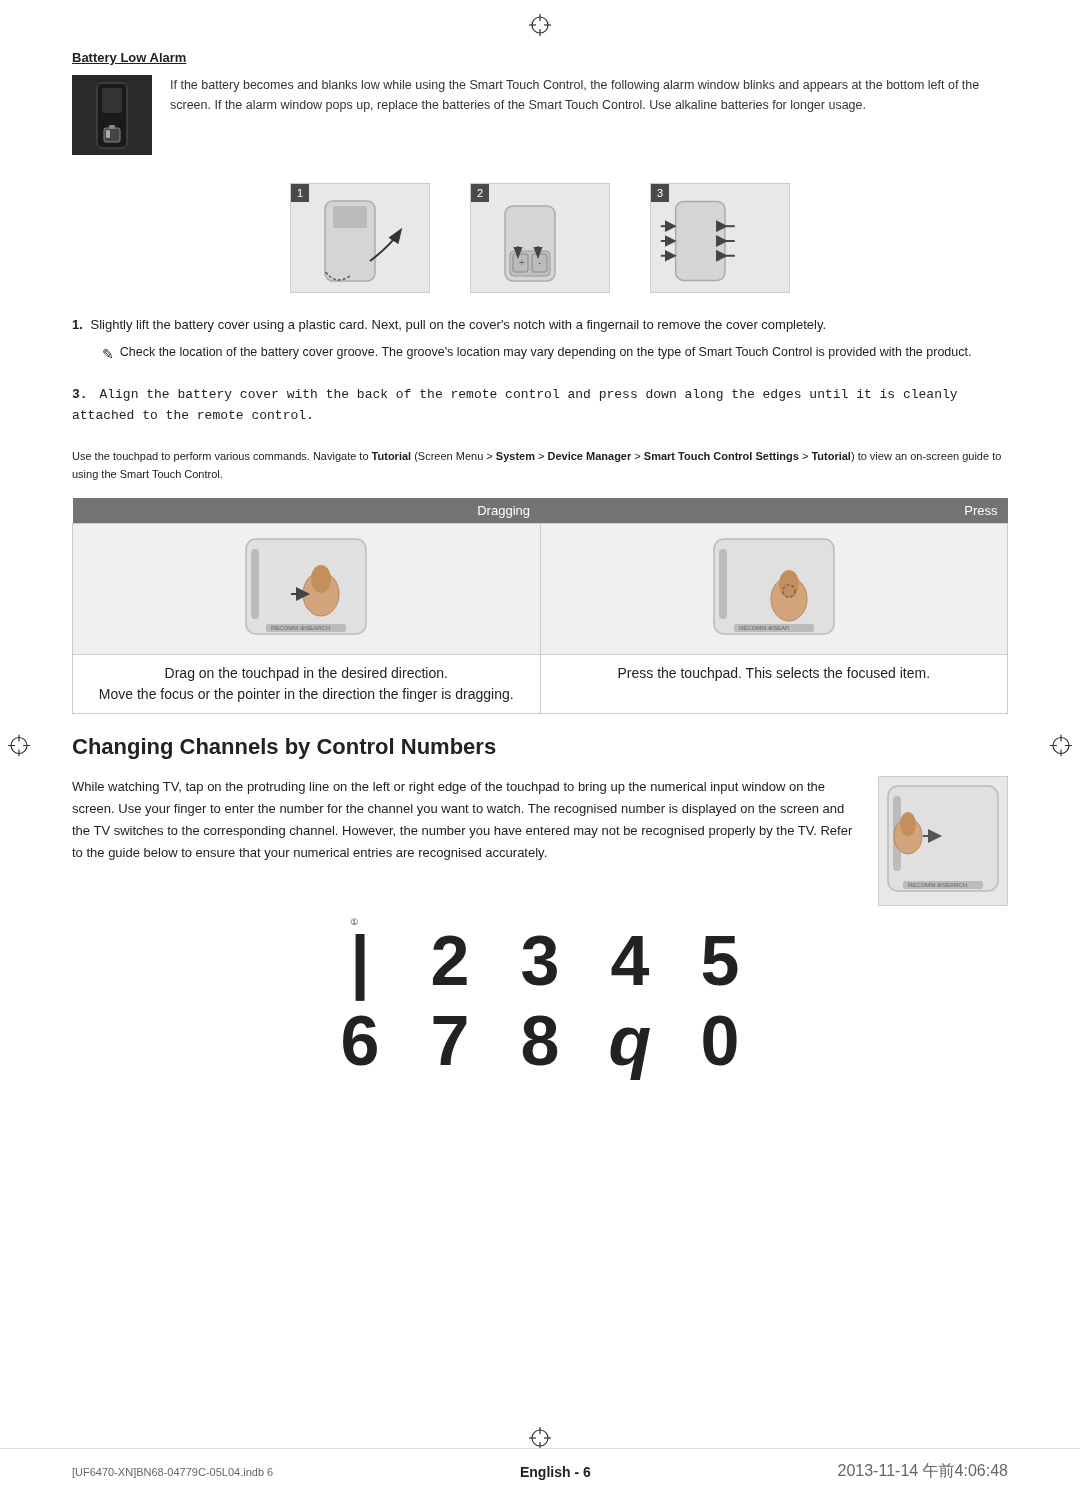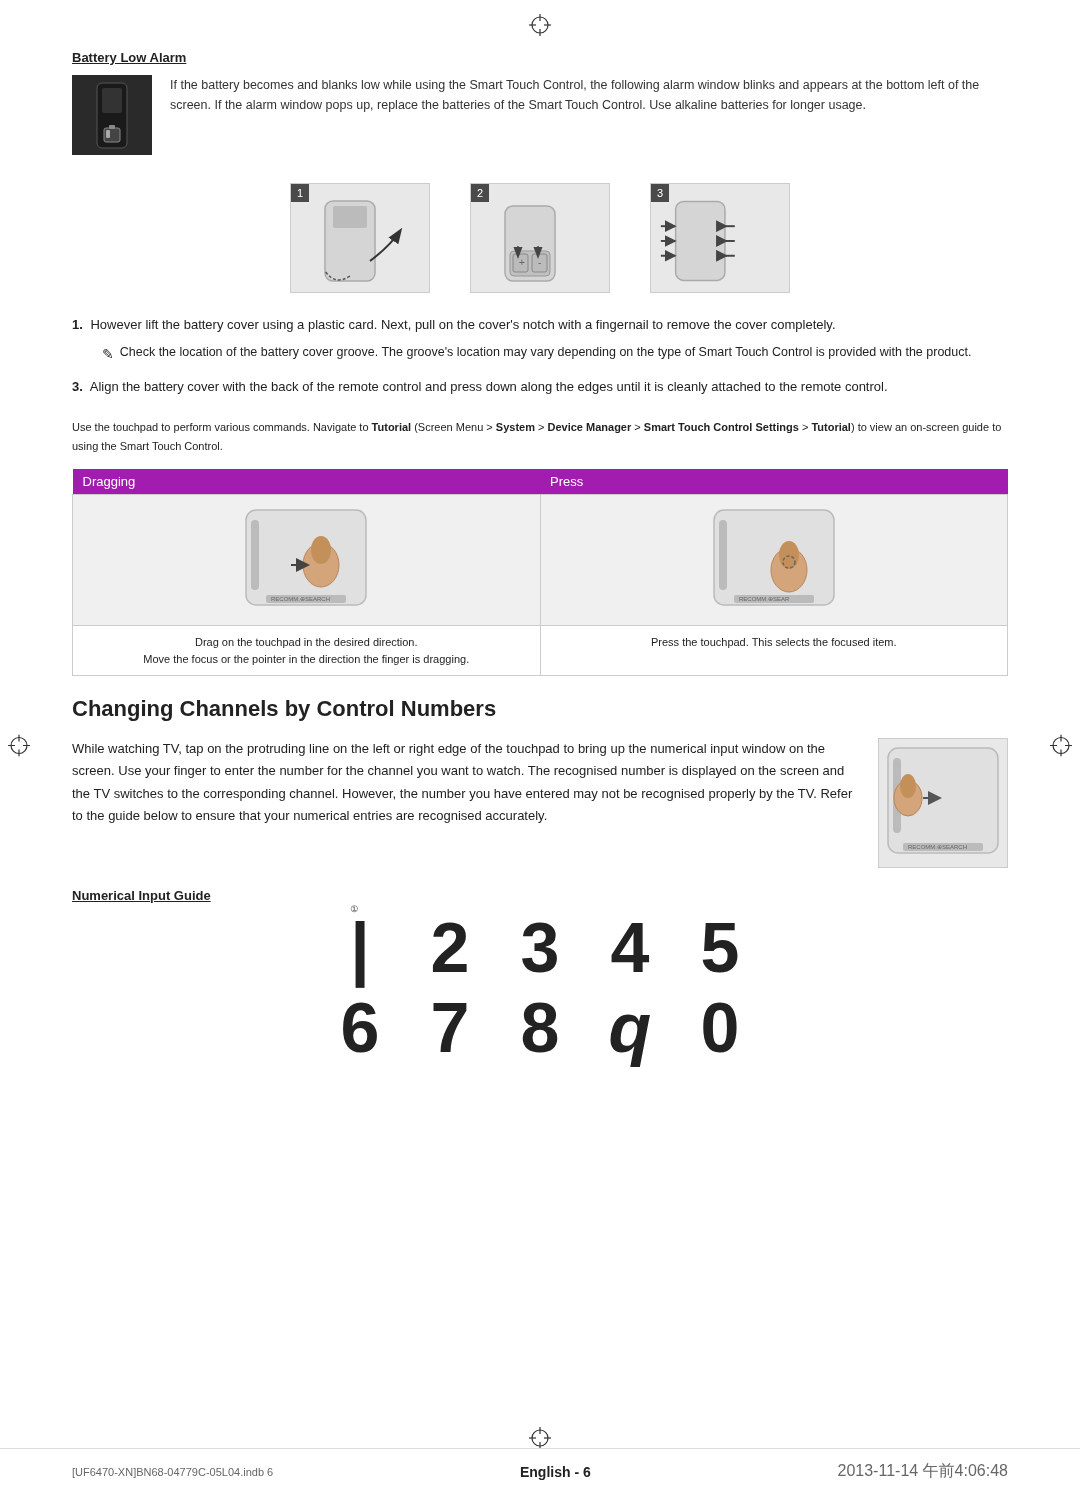--- a/index.html
+++ b/index.html
@@ -153,23 +153,23 @@
     }
 
     
     .touchpad-table {
       width: 100%;
       border-collapse: collapse;
       margin-bottom: 20px;
     }
 
     .touchpad-table th {
-      background: #a21caf;
+      background: #737373;
       color: #fff;
-      text-align: left;
+      text-align: right;
       font-size: 13px;
       font-weight: normal;
       padding: 5px 10px;
     }
 
     .touchpad-table td {
       border: 1px solid #ccc;
       padding: 0;
       vertical-align: top;
       width: 50%;
@@ -186,21 +186,21 @@
       height: 130px;
       background: #f0f0f0;
       display: flex;
       align-items: center;
       justify-content: center;
       position: relative;
     }
 
     .touchpad-caption {
       padding: 8px 12px;
-      font-size: 11px;
+      font-size: 14px;
       line-height: 1.5;
       text-align: center;
       border-top: 1px solid #ccc;
       width: 100%;
     }
 
     
     .changing-channels-content {
       display: flex;
       gap: 24px;
@@ -423,27 +423,27 @@
                   </marker>
               </defs>
             </svg>
           </div>
         </div>
       </div>
 
       <ol class="numbered-list">
         <li>
           <span class="num-bold">1.</span>
-          <span>However lift the battery cover using a plastic card. Next, pull on the cover's notch with a fingernail to remove the cover completely.</span>
+          <span>Slightly lift the battery cover using a plastic card. Next, pull on the cover's notch with a fingernail to remove the cover completely.</span>
           <div class="note-item">
             <span class="note-icon">✎</span>
             <span>Check the location of the battery cover groove. The groove's location may vary depending on the type of Smart Touch Control is provided with the product.</span>
           </div>
         </li>
-        <li style="margin-top:12px;">
+        <li style="margin-top:20px;font-family:Liberation Mono, monospace;">
           <span class="num-bold">3.</span>
           <span>Align the battery cover with the back of the remote control and press down along the edges until it is cleanly attached to the remote control.</span>
         </li>
       </ol>
     </div>
 
     <div>
       <div class="touchpad-intro">
         Use the touchpad to perform various commands. Navigate to <strong>Tutorial</strong> (Screen Menu &gt; <strong>System</strong> &gt; <strong>Device Manager</strong> &gt; <strong>Smart Touch Control Settings</strong> &gt; <strong>Tutorial</strong>) to view an on-screen guide to using the Smart Touch Control.
       </div>
@@ -531,21 +531,20 @@
                 <path d="M0,0 L0,7 L7,3.5 z" fill="#555"></path>
               </marker>
             </defs>
 
             <rect x="20" y="100" width="80" height="8" rx="2" fill="#bbb"></rect>
             <text x="25" y="106" font-size="6" fill="#666">RECOMM.⊕SEARCH</text>
           </svg>
         </div>
       </div>
 
-      <div class="num-input-guide-title">Numerical Input Guide</div>
 
       <div class="number-display">
 
         <div class="num-char" style="font-size:70px;font-weight:900;">
           <span style="position:relative;">
             <span style="font-size:9px;position:absolute;top:-4px;left:0;color:#888;">①</span>
             |
           </span>
         </div>
 

